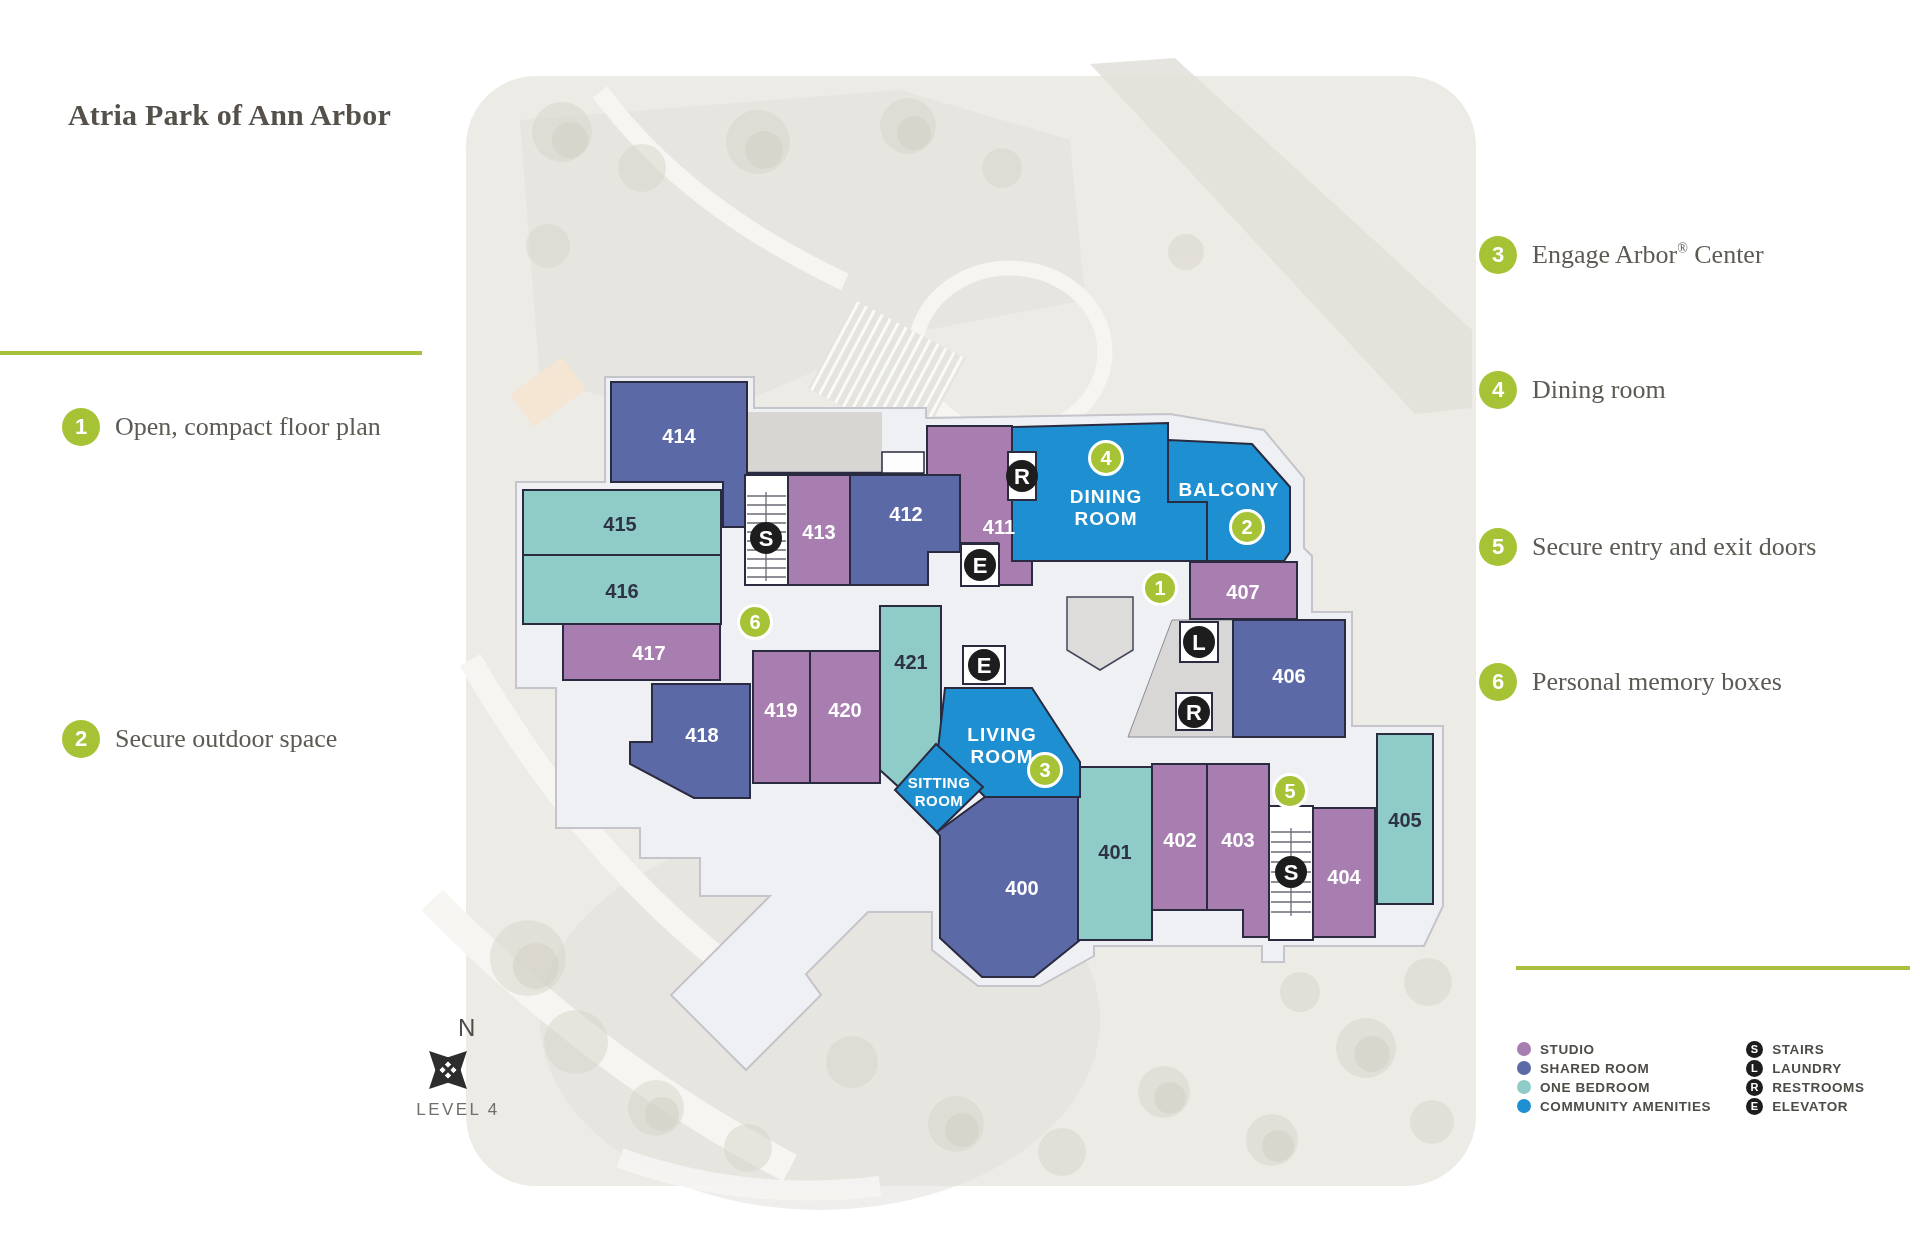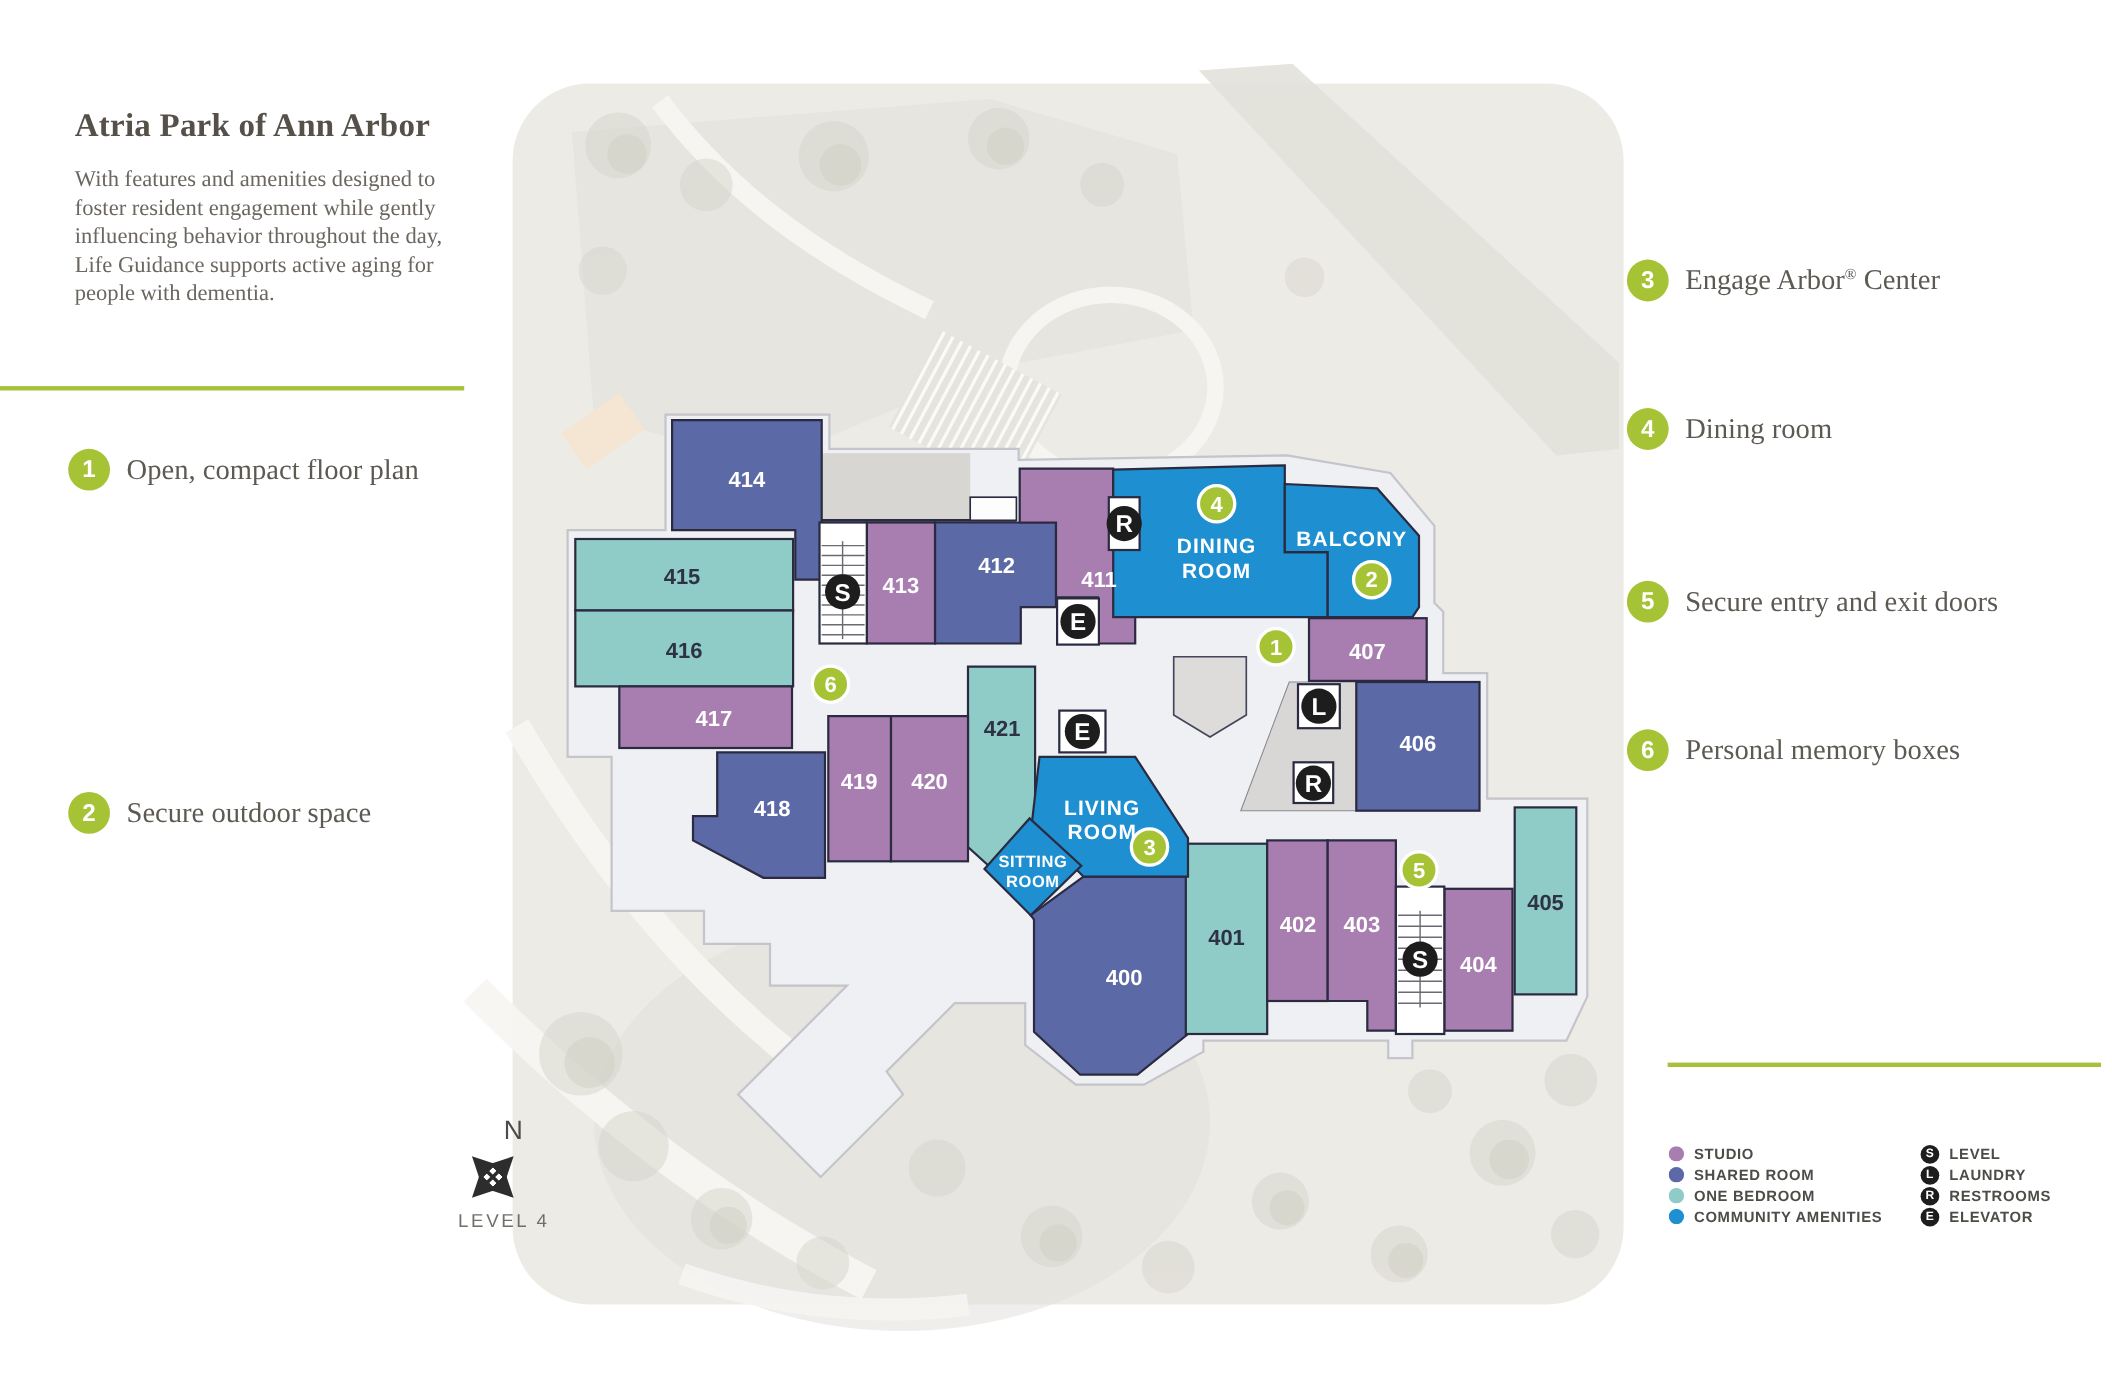--- a/index.html
+++ b/index.html
@@ -291,21 +291,20 @@
         </g>
       <g>
           <circle cx="755" cy="622" r="16.5" fill="#a6c336" stroke="#ffffff" stroke-width="3"></circle>
         <text x="755" y="629">6</text>
         </g>
     </g>
   </svg>
 
   <div class="title-block">
     <div class="title-line">Atria Park of Ann Arbor</div>
-    <div class="description">With features and amenities designed to foster resident engagement while gently influencing behavior throughout the day, Life Guidance supports active aging for people with dementia.</div>
   </div>
 
   <div class="divider divider-left"></div>
   <div class="divider divider-right"></div>
 
   <div class="callout" style="left:62px;top:408px;">
     <span class="badge-circle">1</span>
     <span class="callout-label">Open, compact floor plan</span>
   </div>
   <div class="callout" style="left:62px;top:720px;">
@@ -353,21 +352,21 @@
       <div class="legend-row">
         <svg width="14" height="14">
             <circle cx="7" cy="7" r="7" fill="#1e8fd0"></circle>
           </svg>
         <span>COMMUNITY AMENITIES</span>
       </div>
     </div>
     <div class="legend-col">
       <div class="legend-row">
         <span class="legend-glyph">S</span>
-        <span>LEVEL</span>
+        <span>STAIRS</span>
       </div>
       <div class="legend-row">
         <span class="legend-glyph">L</span>
         <span>LAUNDRY</span>
       </div>
       <div class="legend-row">
         <span class="legend-glyph">R</span>
         <span>RESTROOMS</span>
       </div>
       <div class="legend-row">

